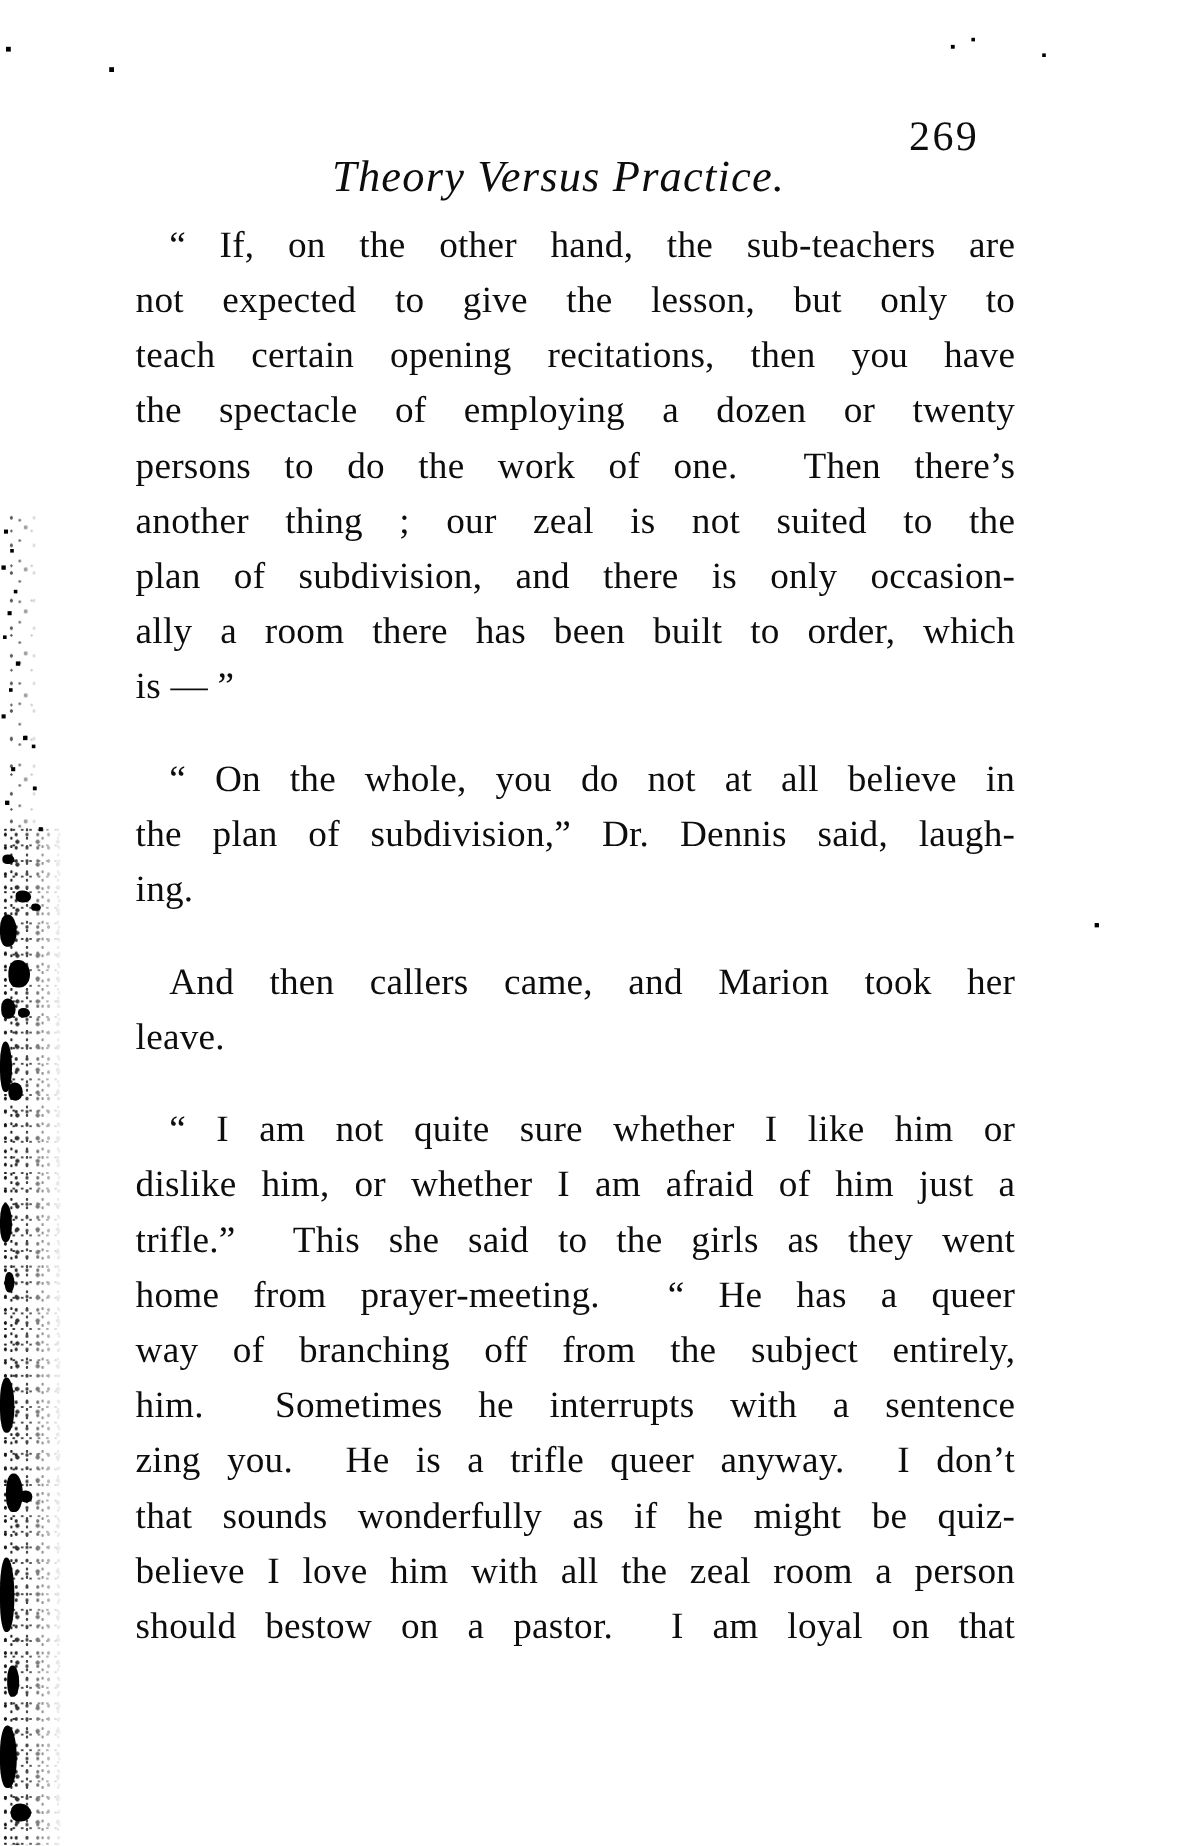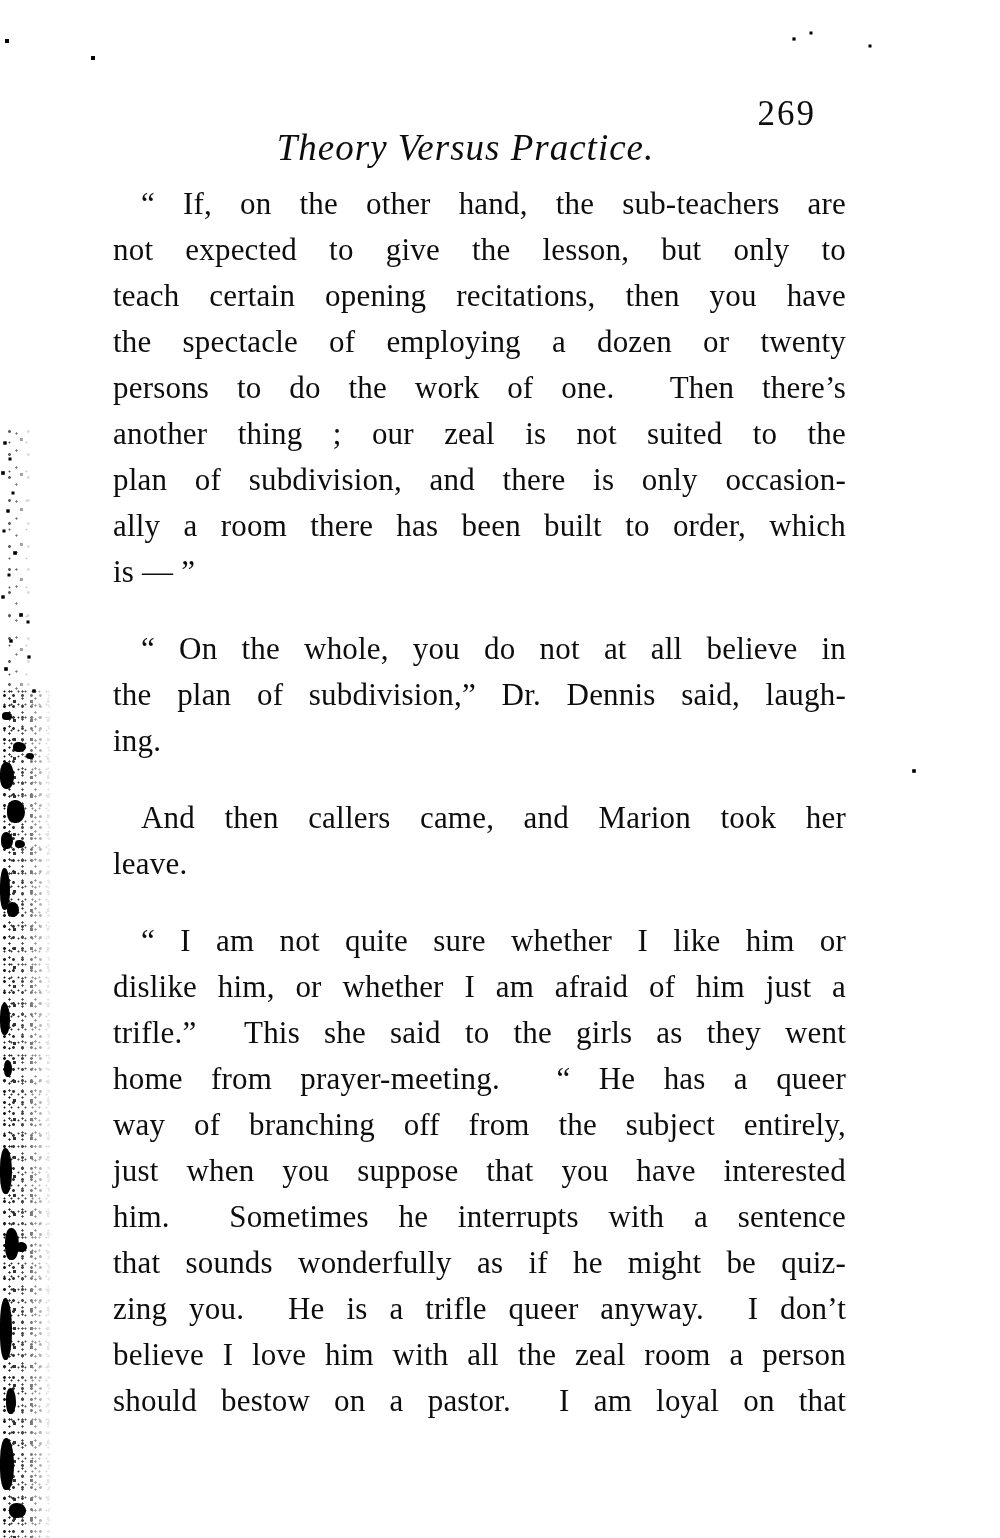--- a/index.html
+++ b/index.html
@@ -174,24 +174,23 @@
     <div class="paragraph short-end">
         <div class="text-line">And then callers came, and Marion took her</div>
         <div class="text-line">leave.</div>
       </div>
     <div class="paragraph">
         <div class="text-line">“ I am not quite sure whether I like him or</div>
         <div class="text-line">dislike him, or whether I am afraid of him just a</div>
         <div class="text-line">trifle.”&nbsp; This she said to the girls as they went</div>
         <div class="text-line">home from prayer-meeting.&nbsp; “ He has a queer</div>
         <div class="text-line">way of branching off from the subject entirely,</div>
-        <div class="text-line">just when you suppose that you have interested</div>
         <div class="text-line">him.&nbsp; Sometimes he interrupts with a sentence</div>
+        <div class="text-line">zing you.&nbsp; He is a trifle queer anyway.&nbsp; I don’t</div>
         <div class="text-line">that sounds wonderfully as if he might be quiz-</div>
-        <div class="text-line">zing you.&nbsp; He is a trifle queer anyway.&nbsp; I don’t</div>
         <div class="text-line">believe I love him with all the zeal room a person</div>
         <div class="text-line">should bestow on a pastor.&nbsp; I am loyal on that</div>
       </div>
   </main>
 
   <div class="noise-band sparse"></div>
   <div class="noise-band main"></div>
   <div class="blot b1"></div>
   <div class="blot b2"></div>
   <div class="blot b3"></div>

